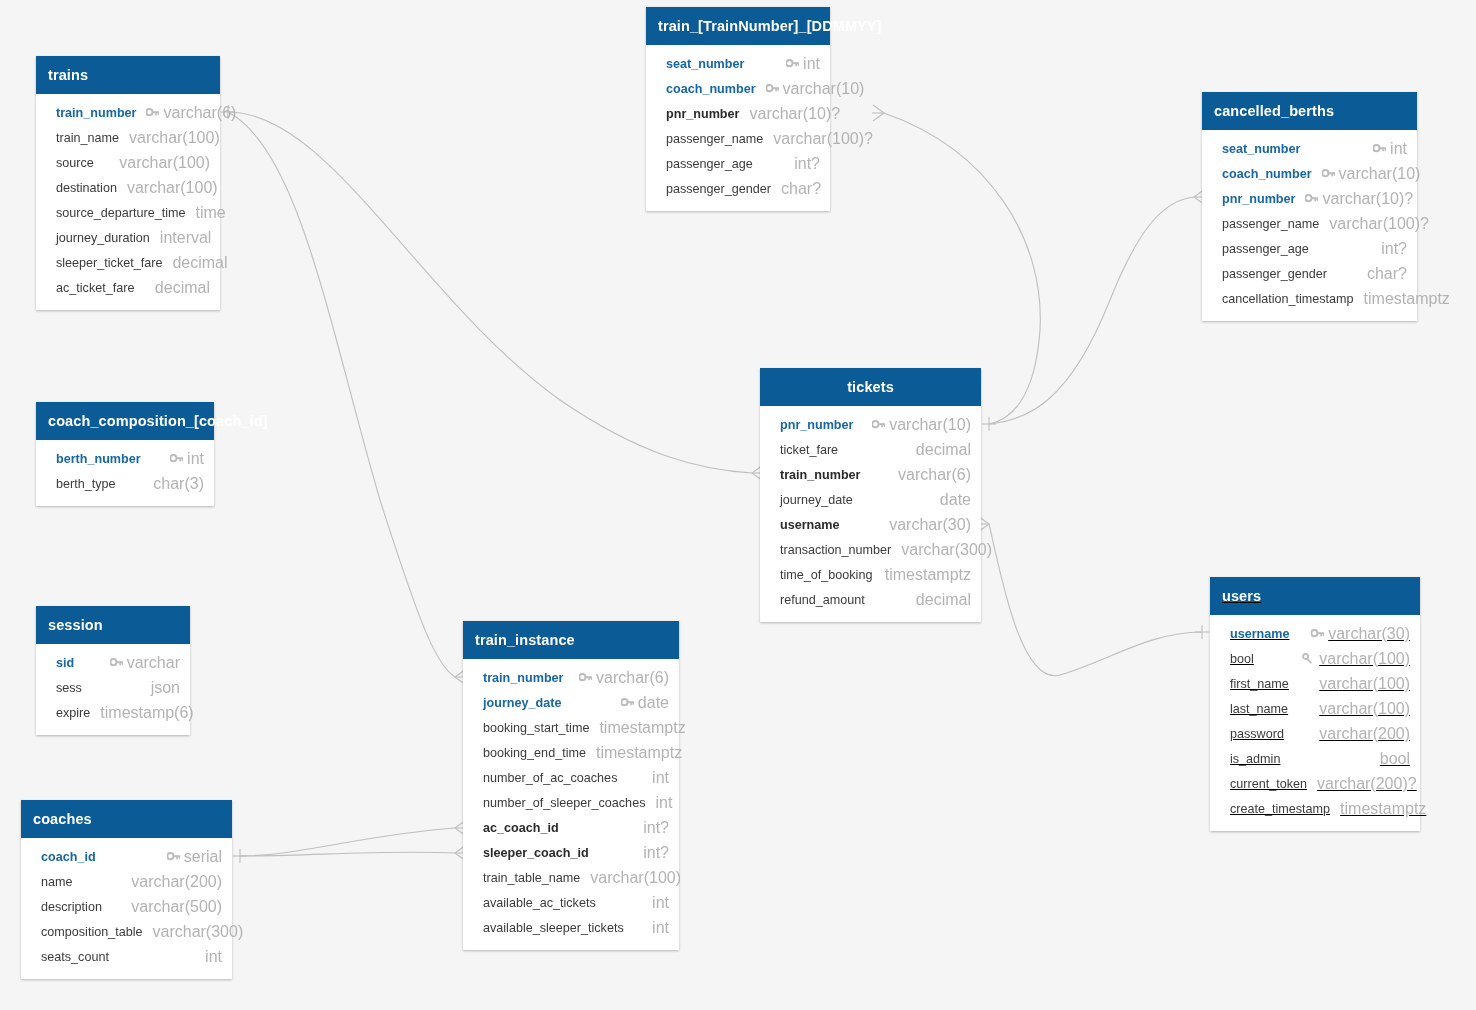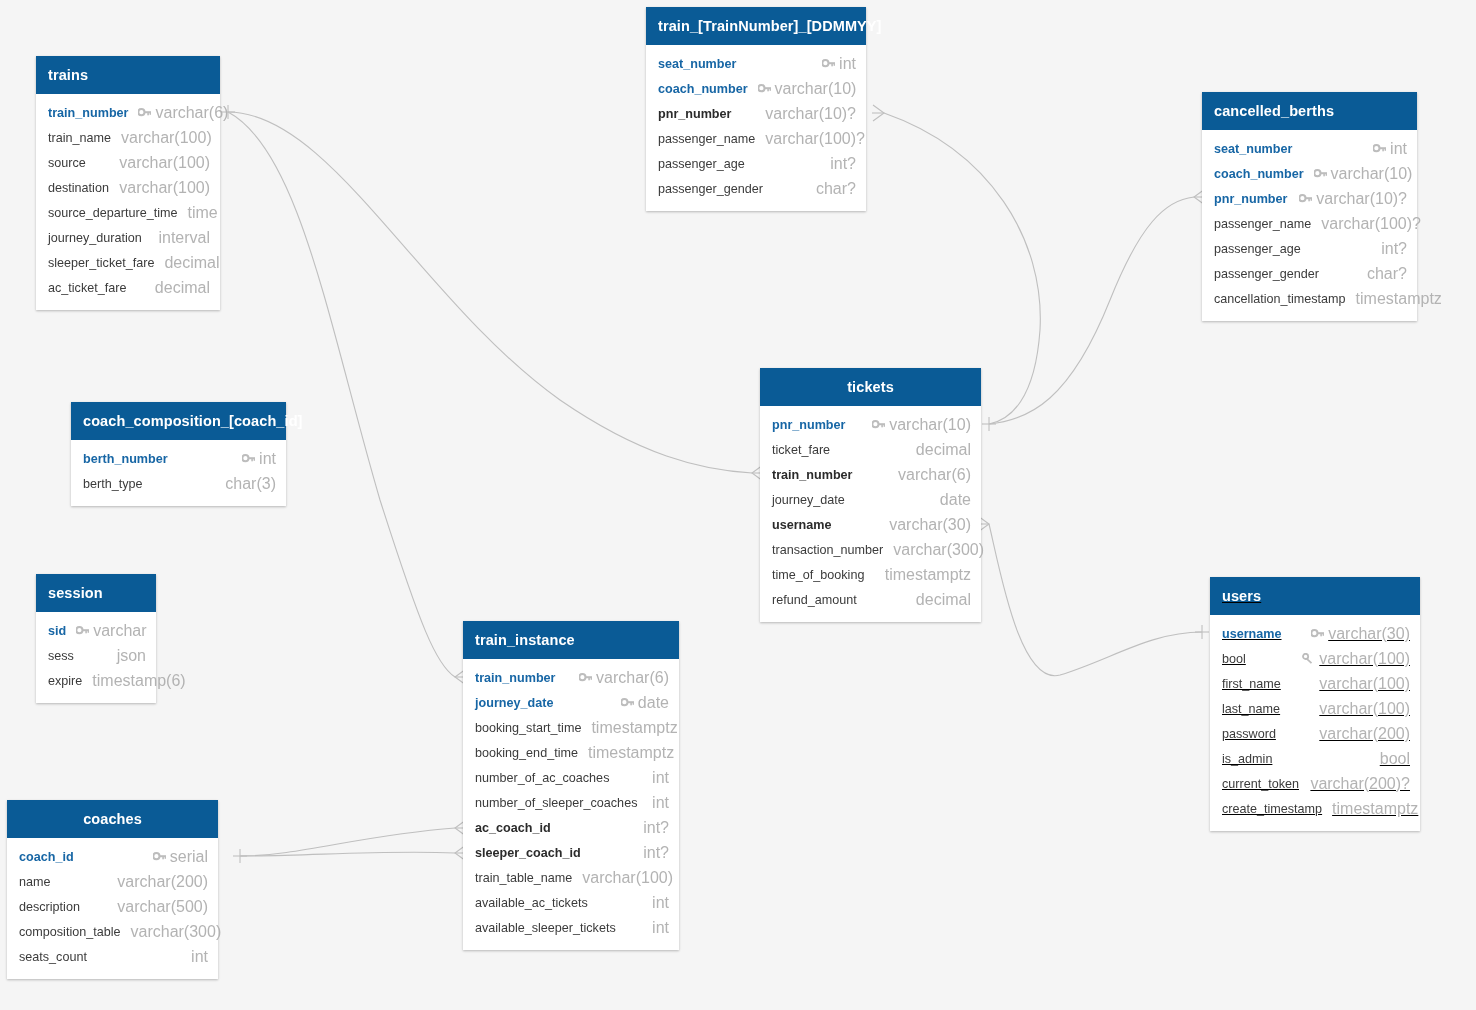--- a/index.html
+++ b/index.html
@@ -40,21 +40,21 @@
     font-size: 14.5px;
     font-weight: bold;
     letter-spacing: 0.1px;
     padding: 10px 12px 10px 12px;
     height: 38px;
     box-sizing: border-box;
     line-height: 18px;
     white-space: nowrap;
   }
   .table-body {
-    padding: 6px 0 10px 0;
+    padding: 6px 0 10px 8px;
   }
   .field-row {
     display: flex;
     align-items: center;
     height: 25px;
     padding: 0 10px 0 12px;
     box-sizing: border-box;
     white-space: nowrap;
   }
   .field-name {
@@ -223,21 +223,21 @@
           </div>
           <div class="field-row">
             <span class="field-name">ac_ticket_fare</span>
             <span class="field-spacer"></span>
             <span class="field-right">
               <span class="field-type">decimal</span>
             </span>
           </div>
         </div>
       </div>
-      <div class="table-card" style="left: 646px; top: 7px; width: 220px;">
+      <div class="table-card" style="left: 646px; top: 7px; width: 184px;">
         <div class="table-header">train_[TrainNumber]_[DDMMYY]</div>
         <div class="table-body">
           <div class="field-row">
             <span class="field-name pk">seat_number</span>
             <span class="field-spacer"></span>
             <span class="field-right">
               <span class="key-icon">
                 <svg width="13" height="11" viewBox="0 0 13 11" xmlns="http://www.w3.org/2000/svg">
                   <circle cx="3.4" cy="5.2" r="3.1" fill="none" stroke="#bdbdbd" stroke-width="2"></circle>
                   <rect x="6" y="4.2" width="7" height="2" fill="#bdbdbd"></rect>
@@ -364,21 +364,21 @@
           </div>
           <div class="field-row">
             <span class="field-name">cancellation_timestamp</span>
             <span class="field-spacer"></span>
             <span class="field-right">
               <span class="field-type">timestamptz</span>
             </span>
           </div>
         </div>
       </div>
-      <div class="table-card" style="left: 36px; top: 402px; width: 215px; margin-left: 35px;">
+      <div class="table-card" style="left: 36px; top: 402px; width: 178px;">
         <div class="table-header">coach_composition_[coach_id]</div>
         <div class="table-body">
           <div class="field-row">
             <span class="field-name pk">berth_number</span>
             <span class="field-spacer"></span>
             <span class="field-right">
               <span class="key-icon">
                 <svg width="13" height="11" viewBox="0 0 13 11" xmlns="http://www.w3.org/2000/svg">
                   <circle cx="3.4" cy="5.2" r="3.1" fill="none" stroke="#bdbdbd" stroke-width="2"></circle>
                   <rect x="6" y="4.2" width="7" height="2" fill="#bdbdbd"></rect>
@@ -391,21 +391,21 @@
           </div>
           <div class="field-row">
             <span class="field-name">berth_type</span>
             <span class="field-spacer"></span>
             <span class="field-right">
               <span class="field-type">char(3)</span>
             </span>
           </div>
         </div>
       </div>
-      <div class="table-card" style="left: 36px; top: 574px; width: 120px;">
+      <div class="table-card" style="left: 36px; top: 606px; width: 154px;">
         <div class="table-header">session</div>
         <div class="table-body">
           <div class="field-row">
             <span class="field-name pk">sid</span>
             <span class="field-spacer"></span>
             <span class="field-right">
               <span class="key-icon">
                 <svg width="13" height="11" viewBox="0 0 13 11" xmlns="http://www.w3.org/2000/svg">
                   <circle cx="3.4" cy="5.2" r="3.1" fill="none" stroke="#bdbdbd" stroke-width="2"></circle>
                   <rect x="6" y="4.2" width="7" height="2" fill="#bdbdbd"></rect>
@@ -667,21 +667,21 @@
           </div>
           <div class="field-row">
             <span class="field-name">available_sleeper_tickets</span>
             <span class="field-spacer"></span>
             <span class="field-right">
               <span class="field-type">int</span>
             </span>
           </div>
         </div>
       </div>
-      <div class="table-card" style="left: 7px; top: 800px; width: 211px; text-align: center;">
+      <div class="table-card" style="left: 21px; top: 800px; width: 211px;">
         <div class="table-header">coaches</div>
         <div class="table-body">
           <div class="field-row">
             <span class="field-name pk">coach_id</span>
             <span class="field-spacer"></span>
             <span class="field-right">
               <span class="key-icon">
                 <svg width="13" height="11" viewBox="0 0 13 11" xmlns="http://www.w3.org/2000/svg">
                   <circle cx="3.4" cy="5.2" r="3.1" fill="none" stroke="#bdbdbd" stroke-width="2"></circle>
                   <rect x="6" y="4.2" width="7" height="2" fill="#bdbdbd"></rect>

